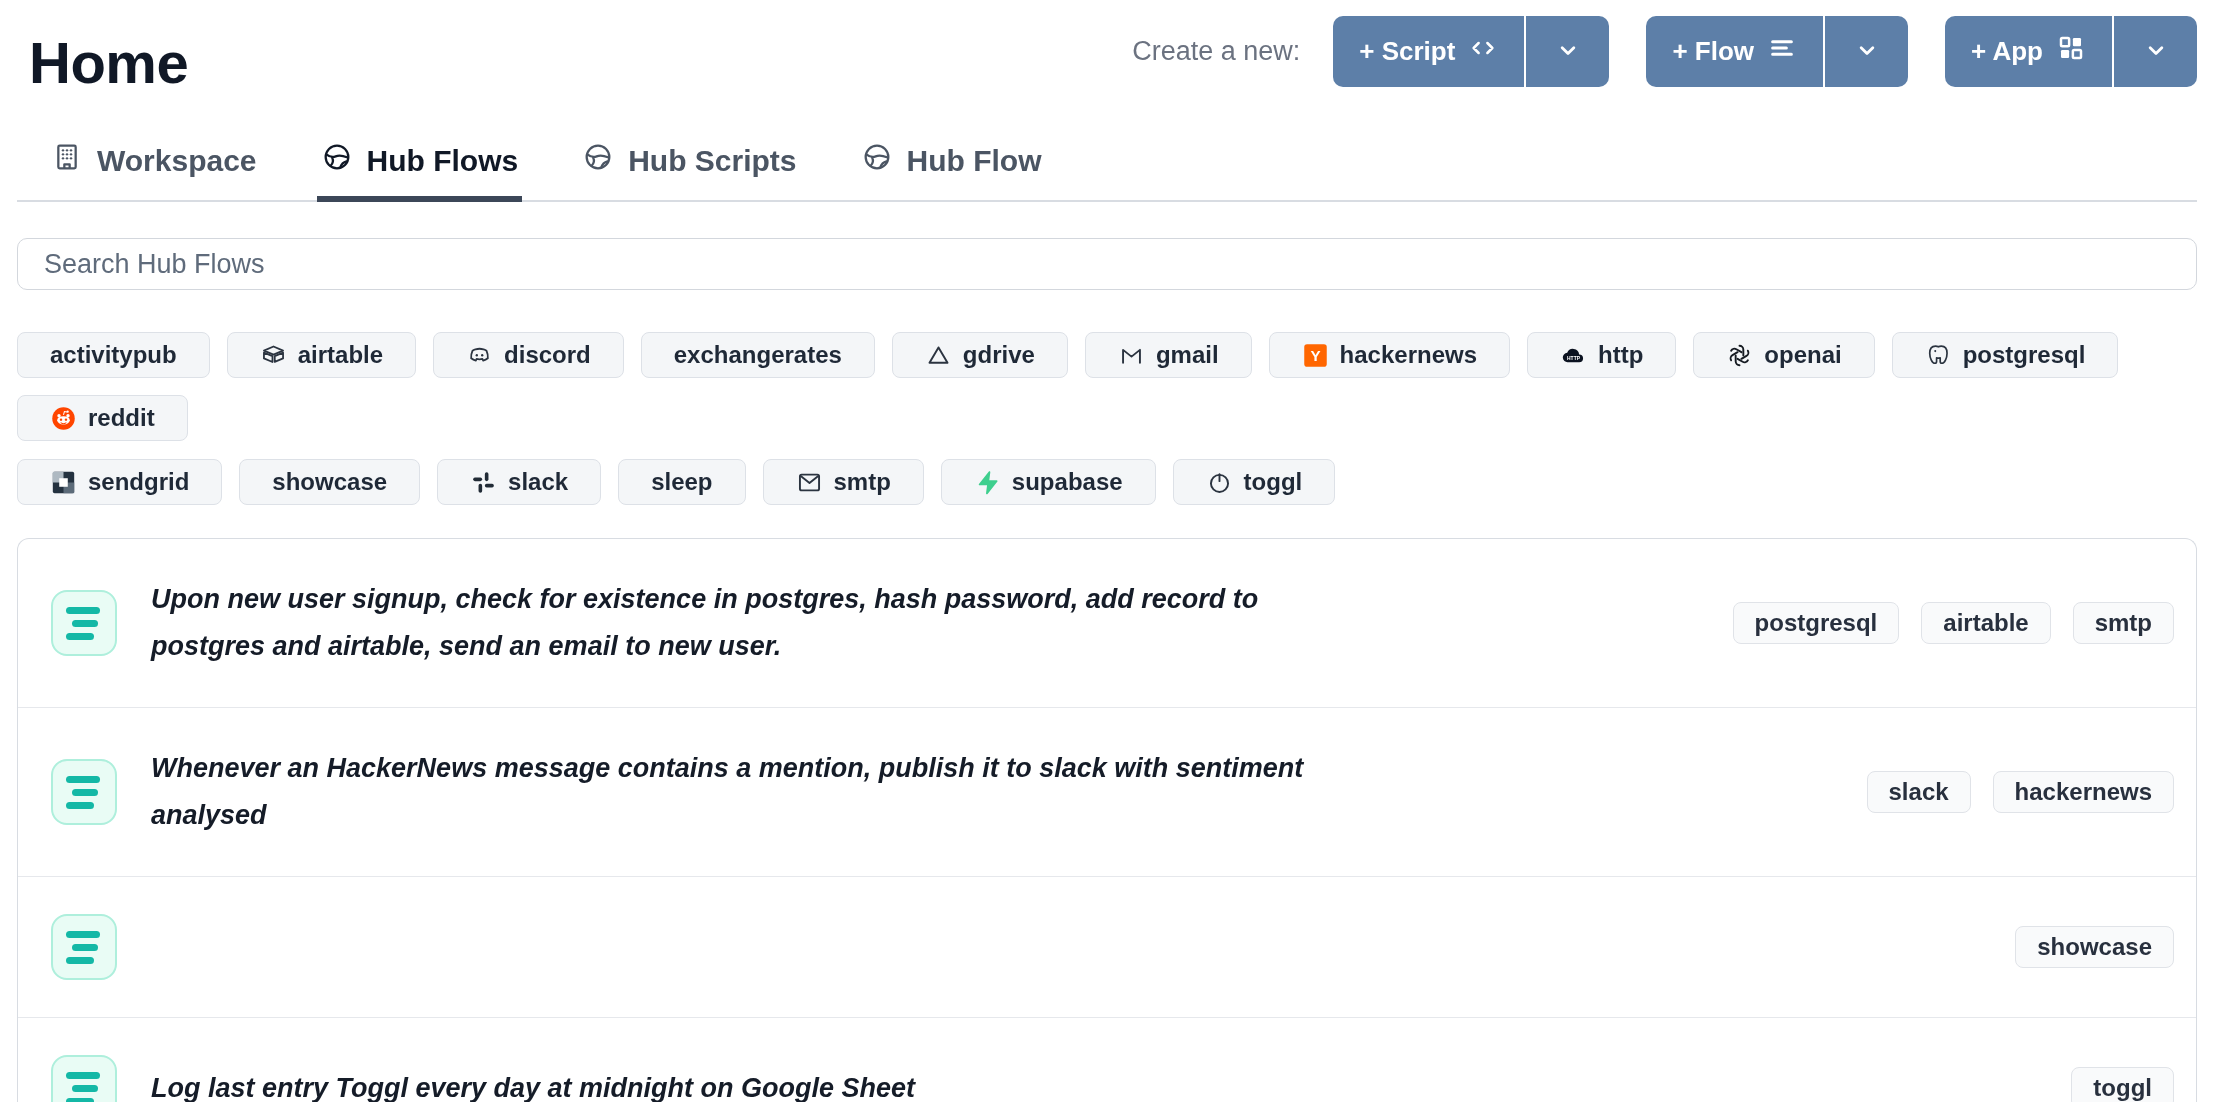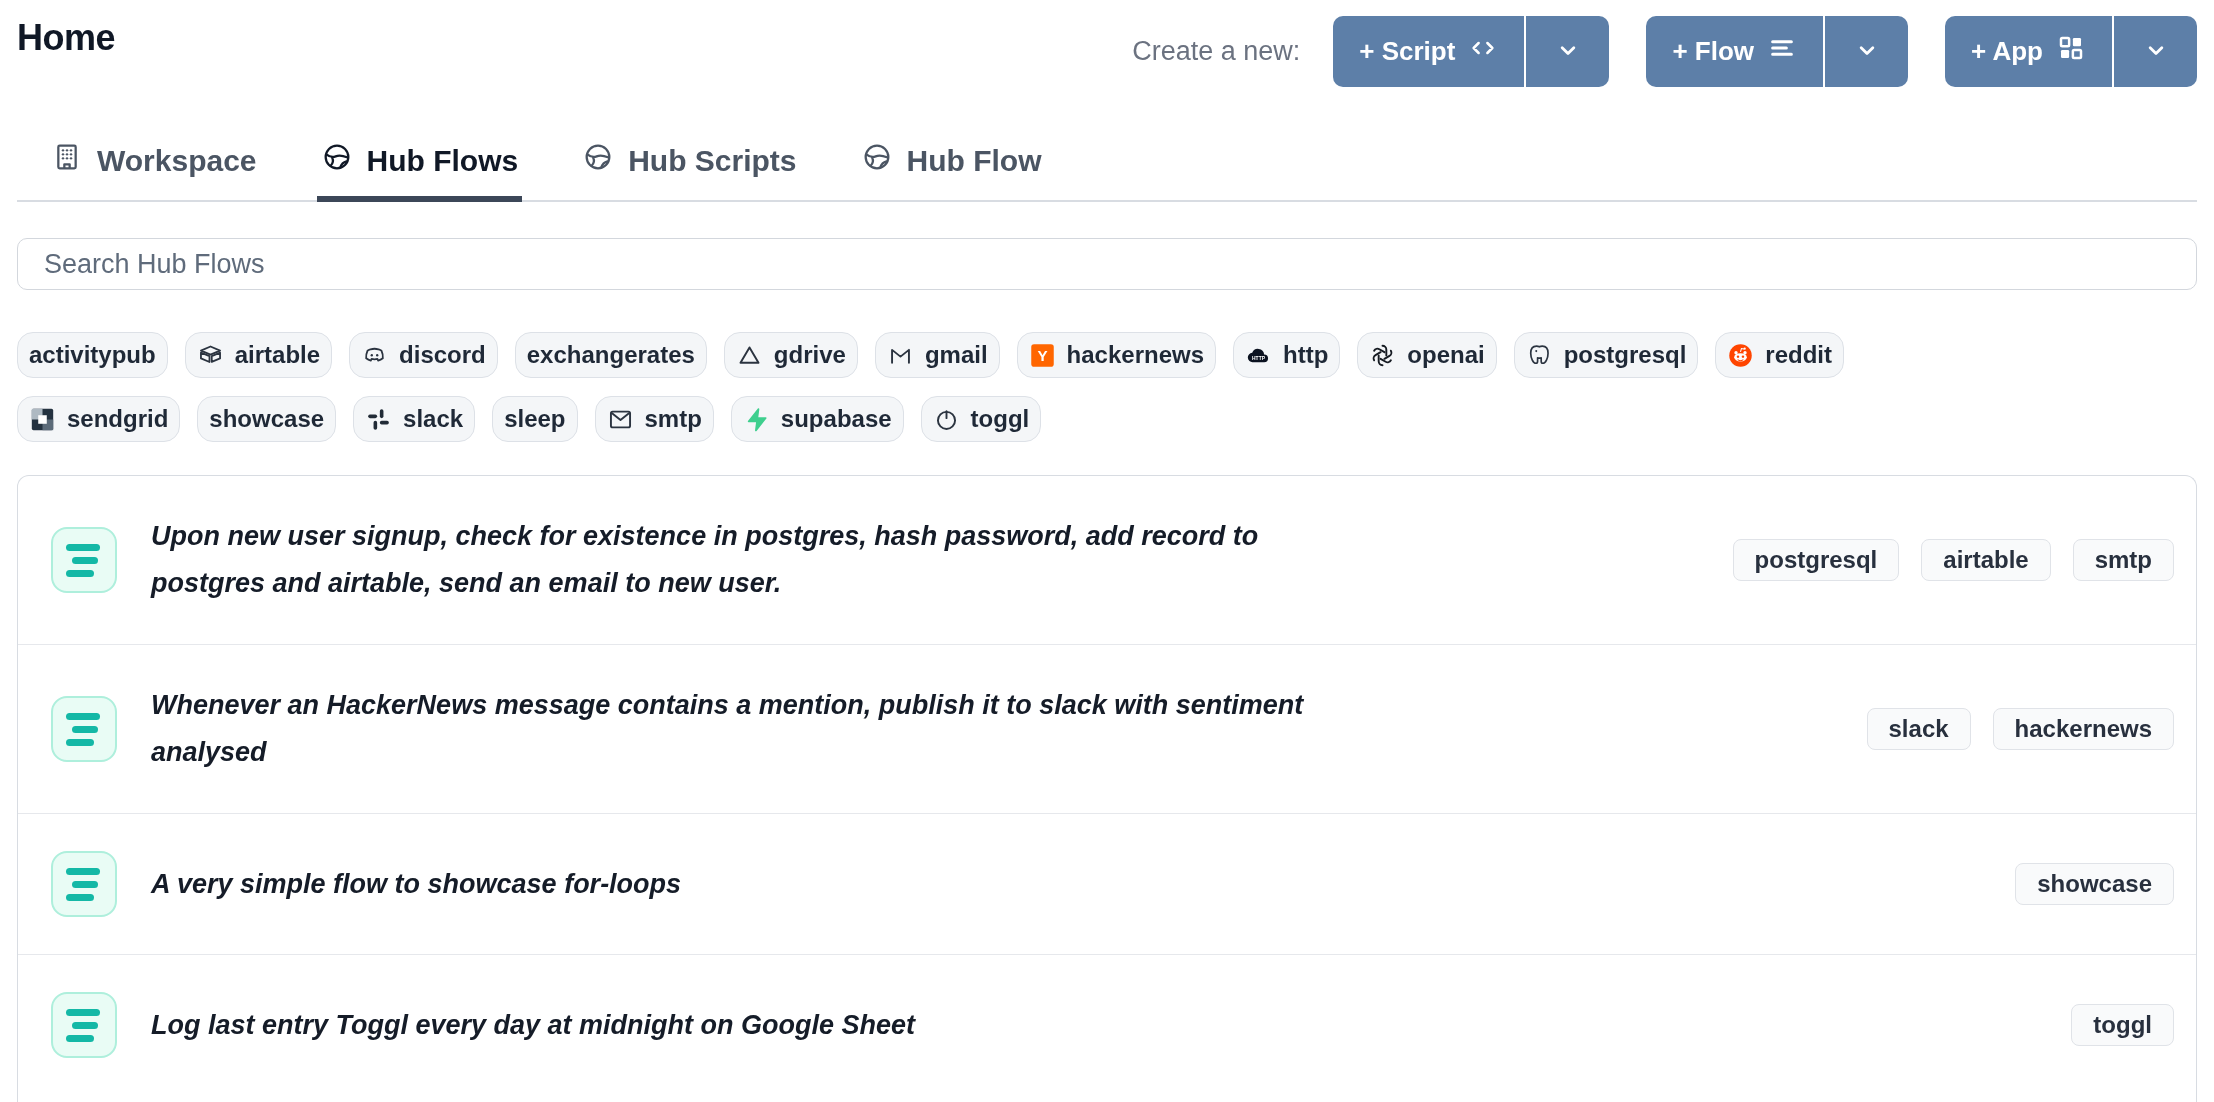--- a/index.html
+++ b/index.html
@@ -6,21 +6,21 @@
   html,body { margin:0; padding:0; }
   body {
     width:2214px; height:1102px; overflow:hidden;
     background:#ffffff; color:#111827;
     font-family:"Liberation Sans", sans-serif;
   }
   .page { padding:0 17px; }
 
   
   .topbar { display:flex; align-items:flex-start; justify-content:space-between; padding-top:16px; height:89px; }
-  .page-title { margin:0; font-size:36px; font-weight:800; letter-spacing:-0.5px; color:#101826; line-height:1.2; }
+  .page-title { margin:12px; font-size:58px; font-weight:800; letter-spacing:-0.5px; color:#101826; line-height:1.2; }
   .create { display:flex; align-items:center; gap:33px; }
   .create-label { color:#6b7280; font-size:27px; }
   .btn-row { display:flex; gap:37px; }
   .btn-group { display:flex; gap:2px; border-radius:10px; overflow:hidden; height:71px; }
   .btn-main, .btn-caret {
     background:var(--button-blue,#5d7fa8); border:none; color:#fff; cursor:pointer;
     display:flex; align-items:center; justify-content:center;
   }
   .btn-main { gap:13px; padding:0 26px; font-size:26px; font-weight:700; font-family:inherit; }
   .btn-caret { width:83px; }
@@ -39,22 +39,22 @@
   .search-input {
     width:100%; height:52px; border:1.5px solid #d3d7dd; border-radius:10px;
     padding:0 26px; font-size:27px; color:#334155; font-family:inherit; outline:none;
   }
   .search-input::placeholder { color:#5f6b7b; }
 
   
   .filters { margin-top:42px; display:flex; flex-direction:column; gap:18px; }
   .chip-row { display:flex; gap:17px; flex-wrap:wrap; }
   .chip {
-    display:flex; align-items:center; gap:11px; height:46px; padding:0 11px;
-    background:#f4f6f8; border:1.5px solid #dde1e7; border-radius:16px;
+    display:flex; align-items:center; gap:11px; height:46px; padding:0 32px;
+    background:#f4f6f8; border:1.5px solid #dde1e7; border-radius:8px;
     font-size:24px; font-weight:700; color:#1f2937; cursor:pointer; font-family:inherit;
   }
   .chip-ic { display:flex; align-items:center; }
   .chip-ic svg { width:27px; height:27px; }
 
   
   .flow-list { margin-top:33px; border:1.5px solid #d8dce2; border-bottom:none; border-radius:12px 12px 0 0; height:700px; overflow:hidden; background:#fff; }
   .flow-row { display:flex; align-items:center; min-height:140px; padding:37px 22px 37px 33px; cursor:pointer; }
   .flow-row + .flow-row { border-top:1.5px solid #e6e8ec; }
   .flow-icon {
@@ -367,21 +367,20 @@
           <span class="tag">slack</span>
           <span class="tag">hackernews</span>
         </div>
       </div>
       <div class="flow-row">
         <div class="flow-icon">
           <div class="bar b1"></div>
           <div class="bar b2"></div>
           <div class="bar b3"></div>
         </div>
-        <div class="flow-title">A very simple flow to showcase for-loops</div>
         <div class="flow-tags">
           <span class="tag">showcase</span>
         </div>
       </div>
       <div class="flow-row">
         <div class="flow-icon">
           <div class="bar b1"></div>
           <div class="bar b2"></div>
           <div class="bar b3"></div>
         </div>

